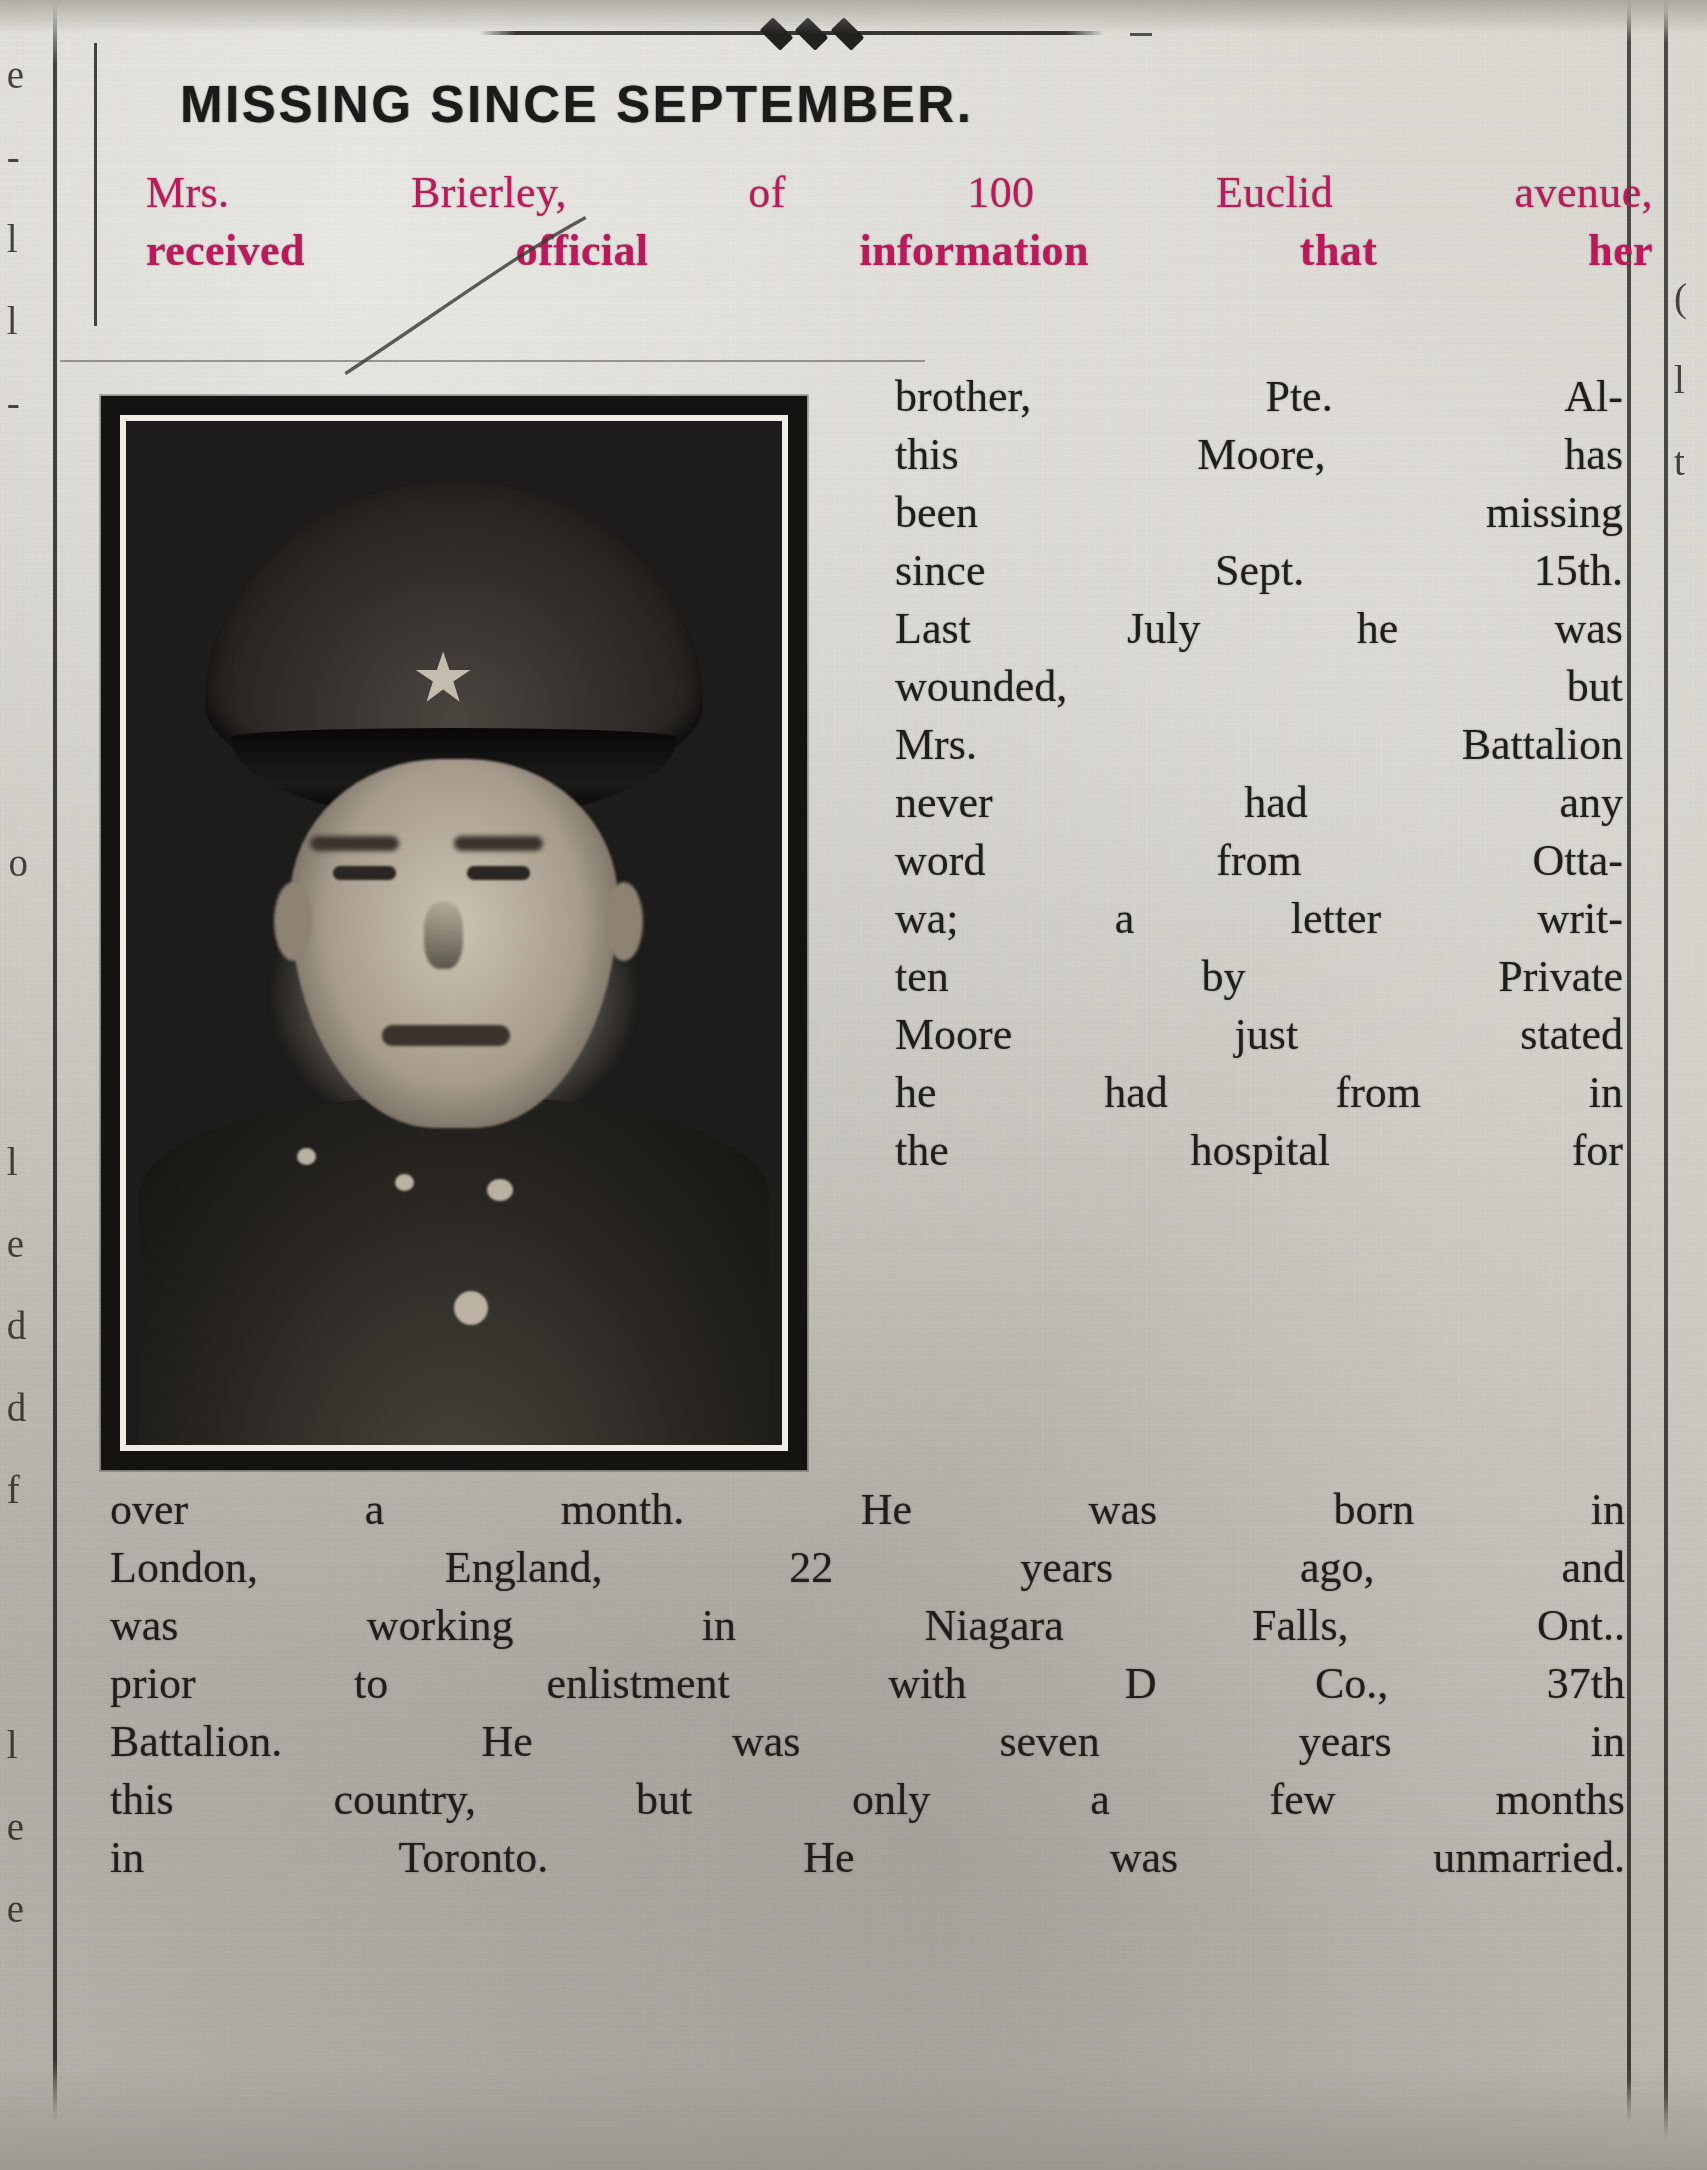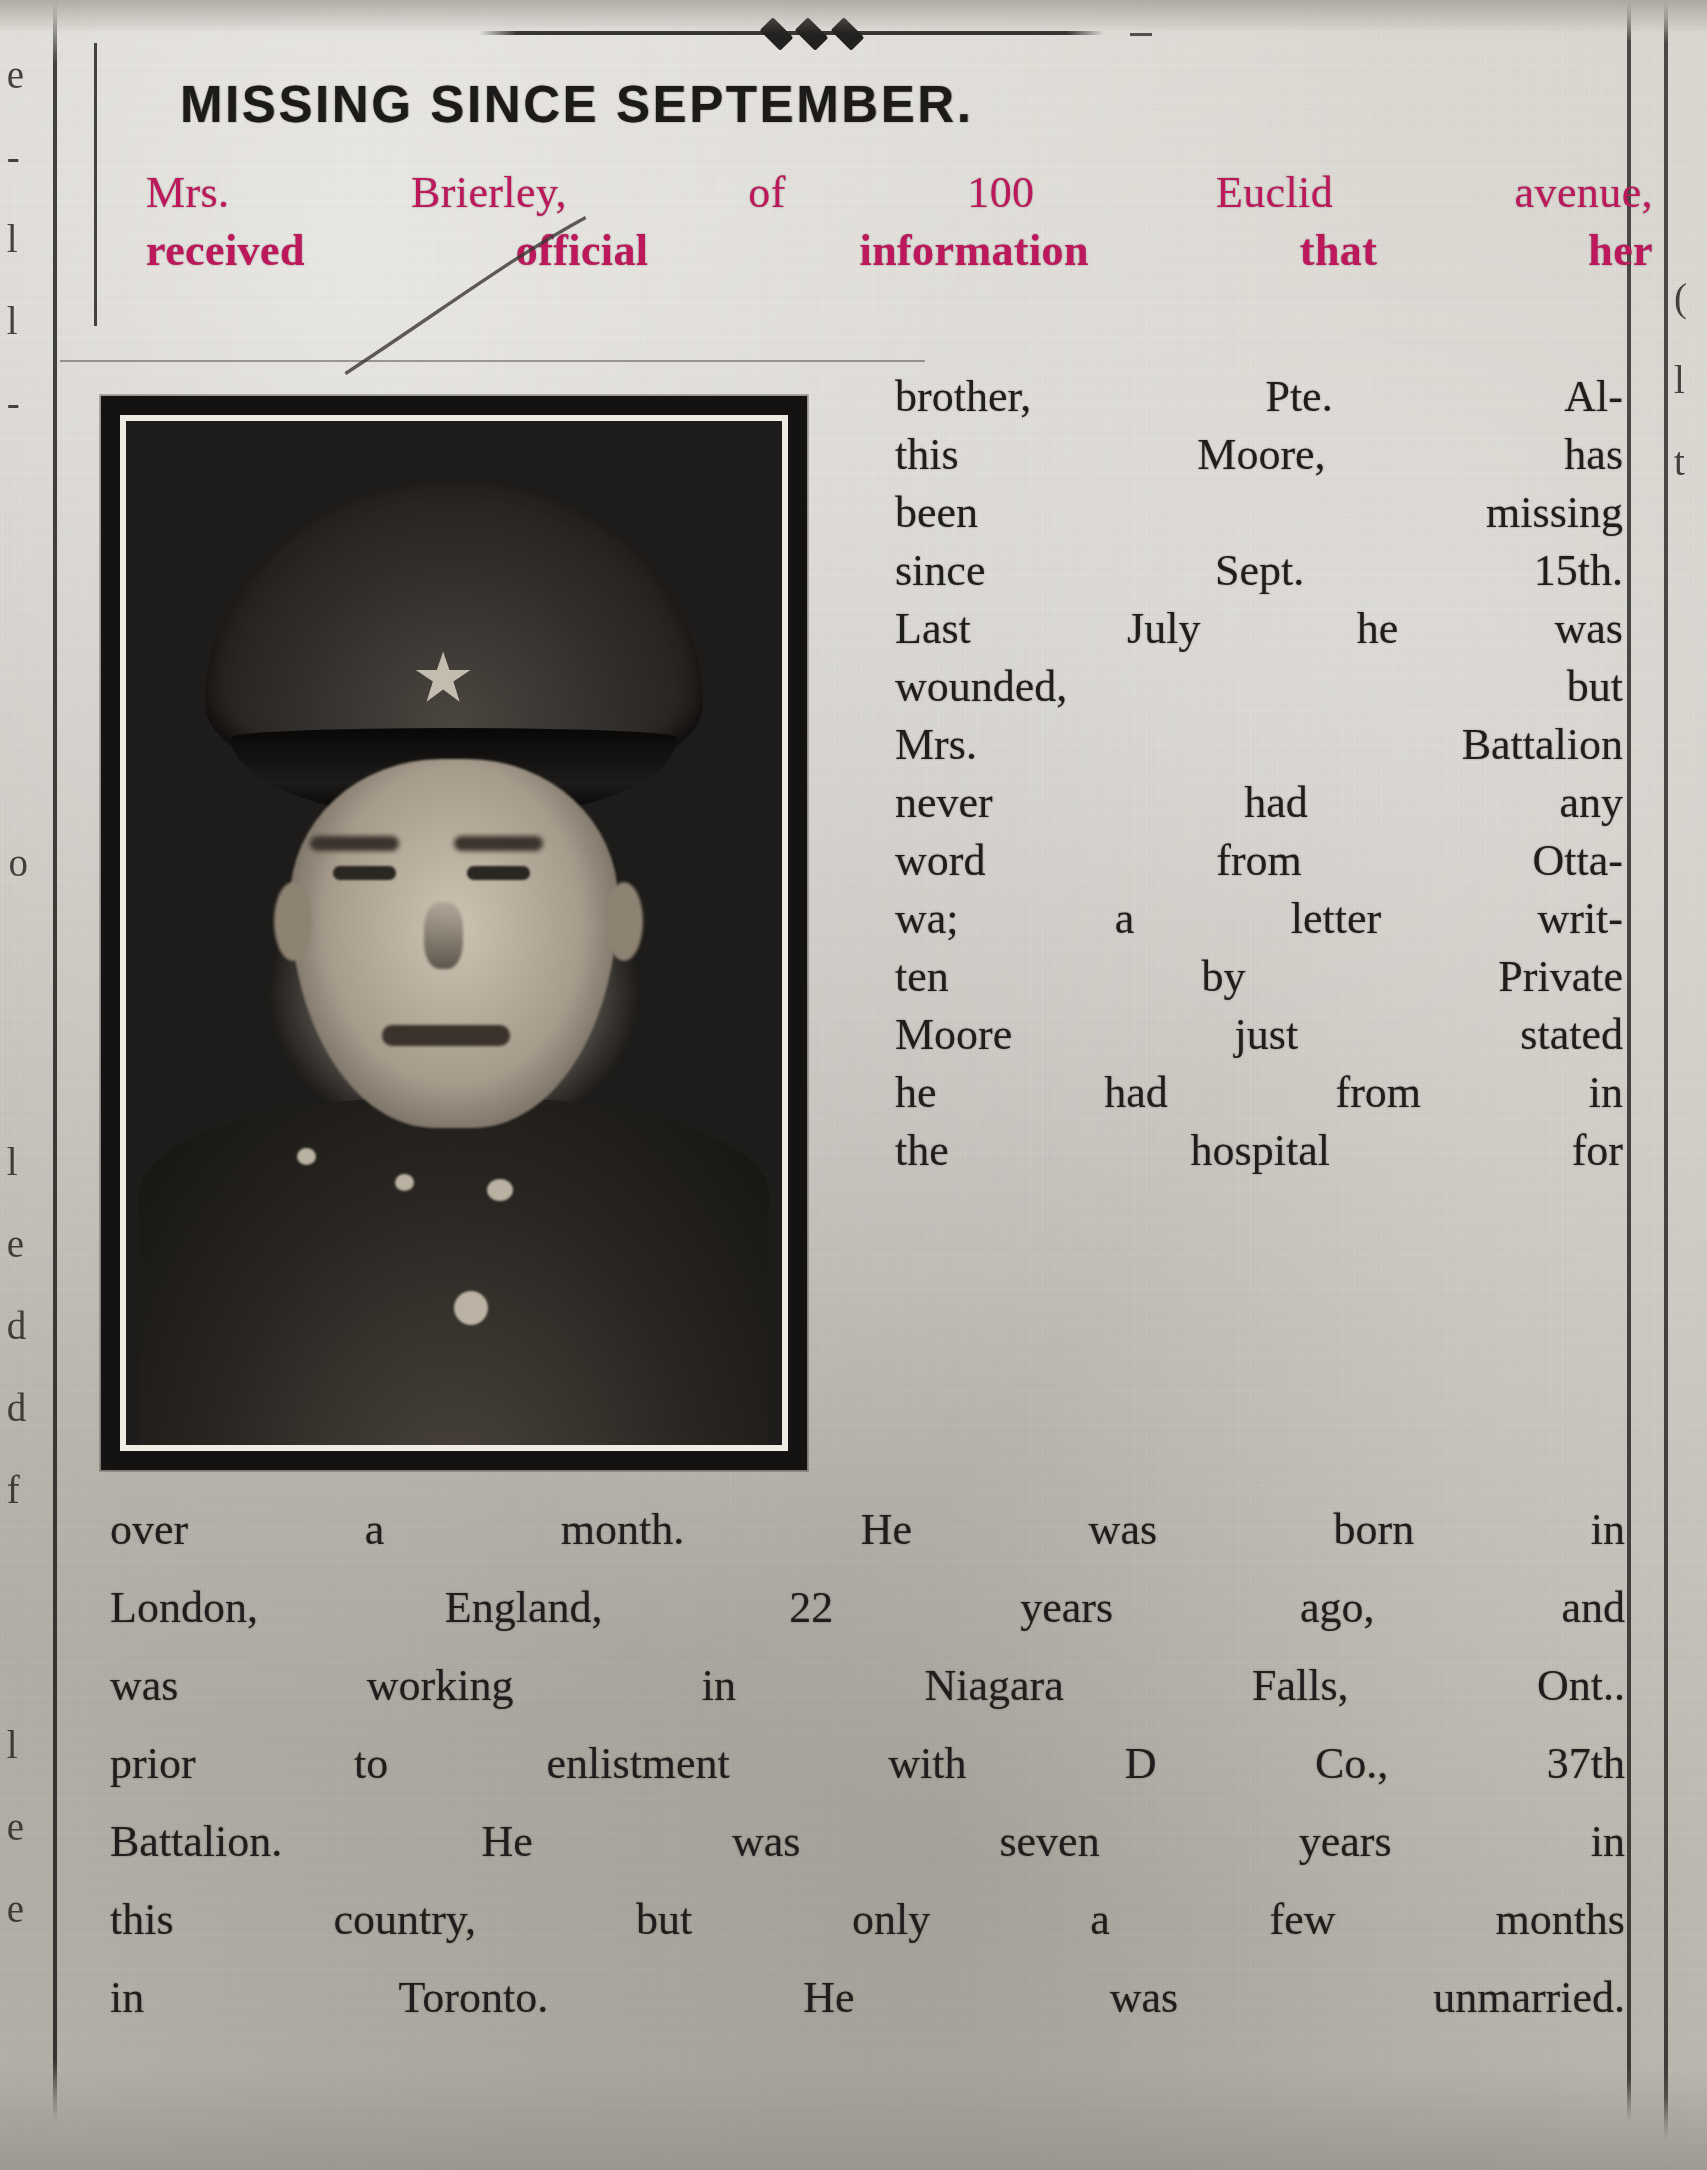--- a/index.html
+++ b/index.html
@@ -231,21 +231,20 @@
     font-size: 44px;
     line-height: 58px;
     color: #201e1c;
     text-shadow: 0 0 1.7px rgba(35,33,30,0.5);
   }
   .body-bottom span.ln {
     display: block;
     text-align: justify;
     text-align-last: justify;
     white-space: nowrap;
-    margin-top: 20px;
   }
 
   
   .frag {
     position: absolute;
     font-size: 39px;
     line-height: 82px;
     color: #2a2724;
     opacity: .85;
   }

